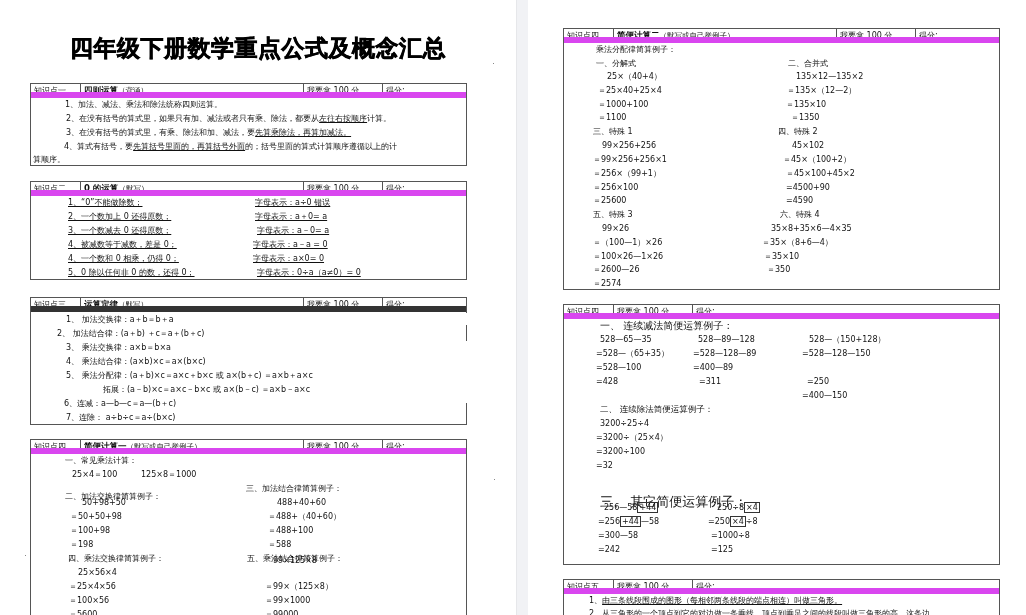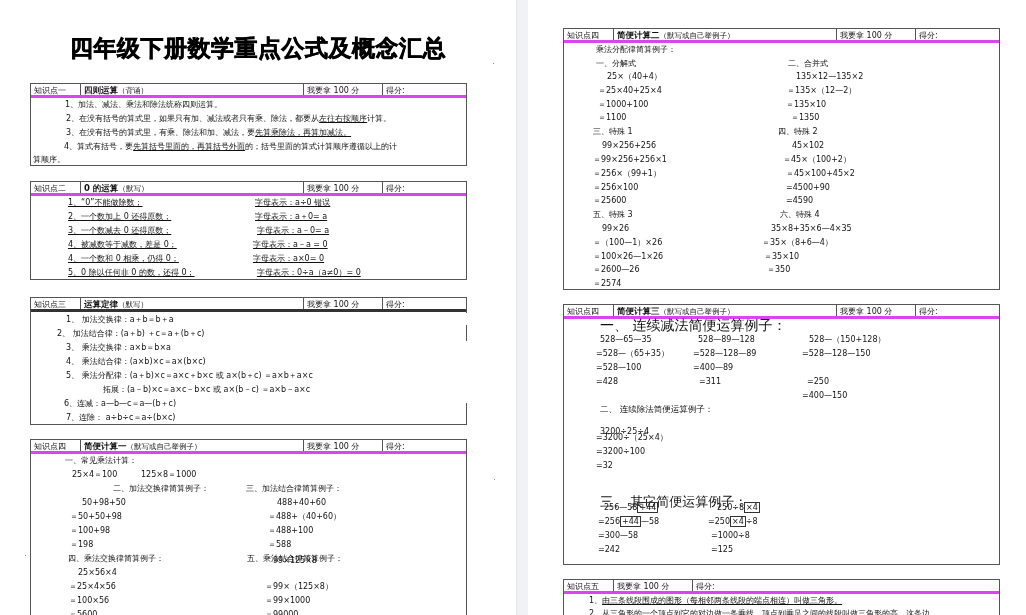--- a/index.html
+++ b/index.html
@@ -9,21 +9,21 @@
   .page { position: absolute; top: 0; height: 615px; background: #fff; overflow: hidden; }
   .page-left { left: 0; width: 516px; }
   .page-right { left: 528px; width: 498px; }
   .gutter { position: absolute; top: 0; left: 516px; width: 12px; height: 615px; background: #f1f2f5; border-left: 1px solid #e6e7ea; }
 
   .doc-title { position: absolute; left: 62px; top: 33px; width: 392px; text-align: center;
     font-size: 23px; font-weight: 900; letter-spacing: 0.5px; color: #000;
     font-family: "DejaVu Sans", sans-serif; -webkit-text-stroke: 0.6px #000; }
 
   .kp { position: absolute; border: 1px solid #555; background: #fff; }
-  .kp-head { display: flex; height: 14px; border-bottom: 3px solid #d946ef; font-size: 8px; line-height: 13px; }
+  .kp-head { display: flex; height: 14px; border-bottom: 6px solid #d946ef; font-size: 8px; line-height: 13px; }
   .kp-head > div { border-right: 1px solid #555; padding-left: 3px; white-space: nowrap; overflow: hidden; }
   .kp-head > div:last-child { border-right: none; }
   .c-id { width: 50px; }
   .c-topic { width: 223px; font-weight: bold; font-size: 8.5px; }
   .c-topic .note { font-weight: normal; font-size: 7.5px; }
   .c-goal { width: 79px; }
   .c-score { flex: 1; }
 
   .kp-body { position: relative; font-size: 8px; line-height: 13.6px; }
   .line { position: absolute; white-space: nowrap; }
@@ -105,21 +105,21 @@
       <div class="c-id">知识点四</div>
       <div class="c-topic"><span>简便计算一</span><span class="note">（默写或自己举例子）</span></div>
       <div class="c-goal">我要拿 100 分</div>
       <div class="c-score">得分:</div>
     </div>
     <div class="kp-body">
       <div class="line" style="left:34px; top:0px;">一、常见乘法计算：</div>
       <div class="line" style="left:41px; top:14px;">25×4＝100</div>
       <div class="line" style="left:110px; top:14px;">125×8＝1000</div>
 
-      <div class="line" style="left:34px; top:28px;margin-left:48px;">二、加法交换律简算例子：</div>
+      <div class="line" style="left:34px; top:36px;">二、加法交换律简算例子：</div>
       <div class="line" style="left:51px; top:42px;">50+98+50</div>
       <div class="line" style="left:39px; top:56px;">＝50+50+98</div>
       <div class="line" style="left:39px; top:70px;">＝100+98</div>
       <div class="line" style="left:39px; top:84px;">＝198</div>
 
       <div class="line" style="left:215px; top:28px;">三、加法结合律简算例子：</div>
       <div class="line" style="left:246px; top:42px;">488+40+60</div>
       <div class="line" style="left:237px; top:56px;">＝488+（40+60）</div>
       <div class="line" style="left:237px; top:70px;">＝488+100</div>
       <div class="line" style="left:237px; top:84px;">＝588</div>
@@ -194,43 +194,42 @@
       <div class="line" style="left:207px; top:179px;">35×8+35×6—4×35</div>
       <div class="line" style="left:198px; top:193px;">＝35×（8+6—4）</div>
       <div class="line" style="left:200px; top:207px;">＝35×10</div>
       <div class="line" style="left:203px; top:220px;">＝350</div>
     </div>
   </div>
 
   <div class="kp" style="left:35px; top:304px; width:437px; height:261px;">
     <div class="kp-head">
       <div class="c-id">知识点四</div>
-      <div class="c-topic"><span>简便计算三</span><span class="note">（默写或自己举例子）</span></div>
-      <div class="c-goal">我要拿 100 分</div>
-      <div class="c-score">得分:</div>
-    </div>
-    <div class="kp-body">
-      <div class="line" style="left:36px; top:0px; font-size:14px;">一、  连续减法简便运算例子：</div>
+      <div class="c-goal">我要拿 100 分</div>
+      <div class="c-score">得分:</div>
+    </div>
+    <div class="kp-body">
+      <div class="line" style="left:36px; top:0px; font-size:10px;">一、  连续减法简便运算例子：</div>
       <div class="line" style="left:36px; top:14px;">528—65—35</div>
       <div class="line" style="left:32px; top:28px;">=528—（65+35）</div>
       <div class="line" style="left:32px; top:42px;">=528—100</div>
       <div class="line" style="left:32px; top:56px;">=428</div>
 
       <div class="line" style="left:134px; top:14px;">528—89—128</div>
       <div class="line" style="left:129px; top:28px;">=528—128—89</div>
       <div class="line" style="left:129px; top:42px;">=400—89</div>
       <div class="line" style="left:135px; top:56px;">=311</div>
 
       <div class="line" style="left:245px; top:14px;">528—（150+128）</div>
       <div class="line" style="left:238px; top:28px;">=528—128—150</div>
       <div class="line" style="left:238px; top:42px;margin-top:28px;">=400—150</div>
       <div class="line" style="left:243px; top:56px;">=250</div>
 
       <div class="line" style="left:36px; top:84px; font-size:8.5px;">二、  连续除法简便运算例子：</div>
-      <div class="line" style="left:36px; top:106px;">3200÷25÷4</div>
+      <div class="line" style="left:36px; top:98px;">3200÷25÷4</div>
       <div class="line" style="left:32px; top:112px;">=3200÷（25×4）</div>
       <div class="line" style="left:32px; top:126px;">=3200÷100</div>
       <div class="line" style="left:32px; top:140px;">=32</div>
 
       <div class="line" style="left:36px; top:176px; font-size:13px;">三、  其它简便运算例子：</div>
       <div class="line" style="left:40px; top:182px;"><span>256—58</span><span class="boxed">+44</span></div>
       <div class="line" style="left:34px; top:196px;"><span>=256</span><span class="boxed">+44</span><span>—58</span></div>
       <div class="line" style="left:34px; top:210px;">=300—58</div>
       <div class="line" style="left:34px; top:224px;">=242</div>
 

